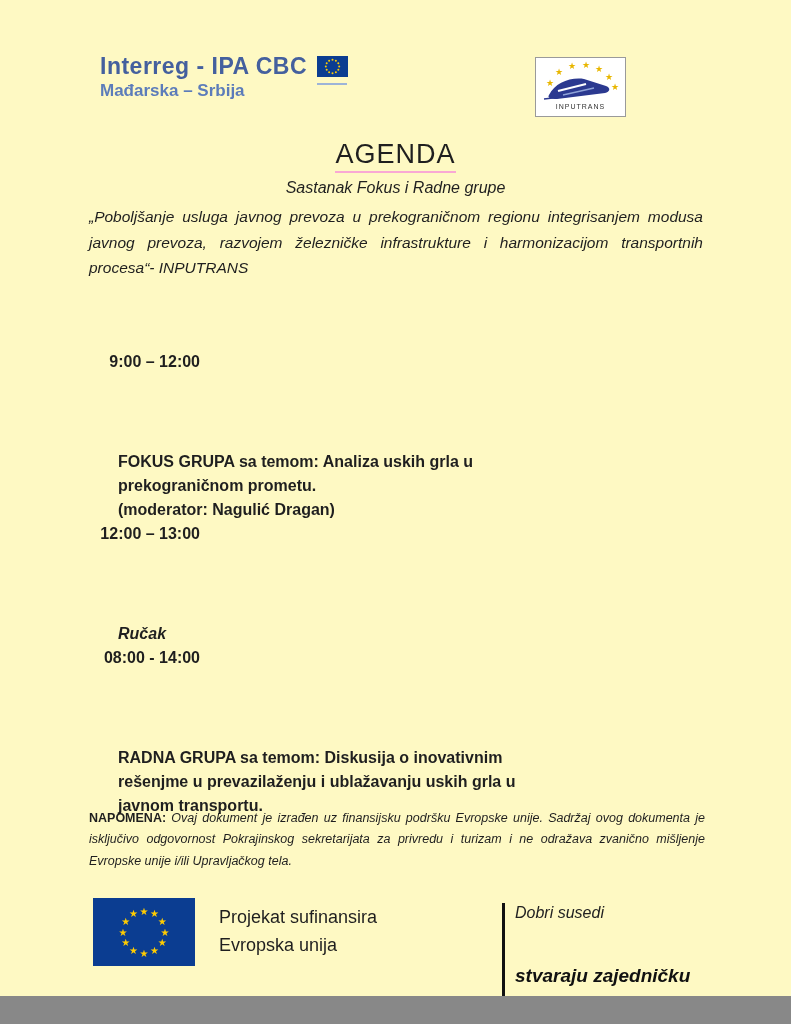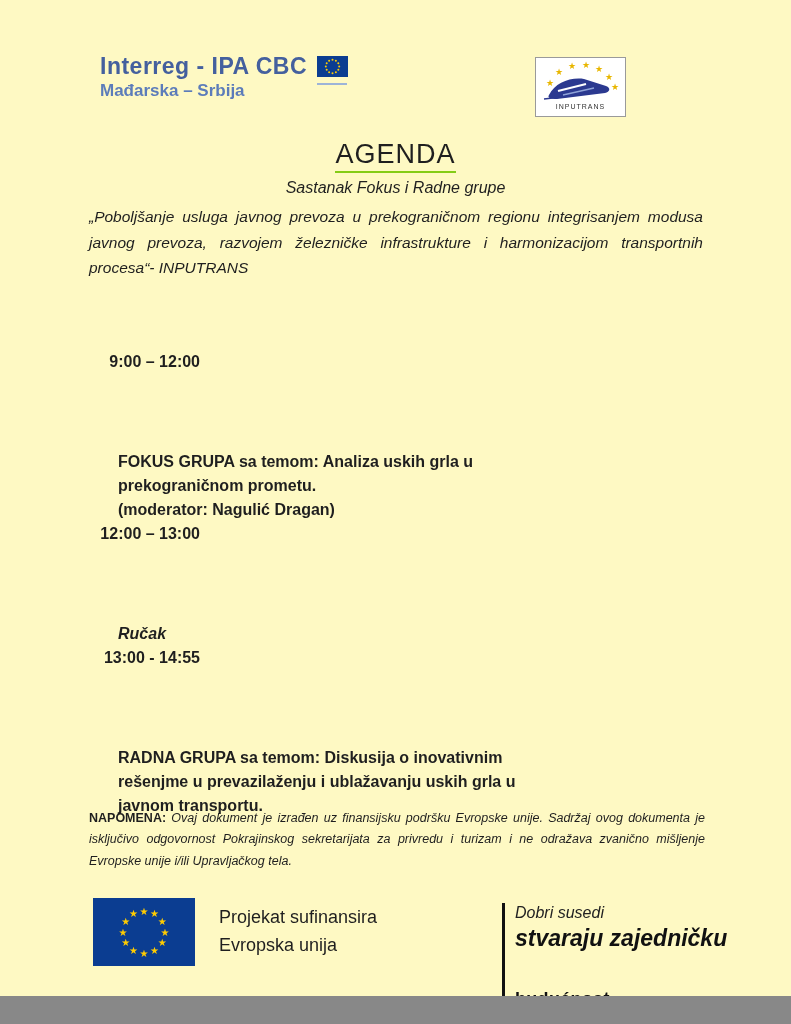--- a/index.html
+++ b/index.html
@@ -27,21 +27,21 @@
     position: absolute; left: 535px; top: 57px;
     width: 91px; height: 60px;
     border: 1px solid #9a9a9a; background: #fff;
   }
 
   
   .title-block { position: absolute; left: 0; top: 140px; width: 100%; text-align: center; }
   .title-main {
     display: inline-block;
     font-size: 27px; font-weight: 400; letter-spacing: 1px;
-    border-bottom: 2px solid #84cc16; padding-bottom: 1px;
+    border-bottom: 2px solid #f9a8d4; padding-bottom: 1px;
     line-height: 1.1;
   }
   .title-sub { font-size: 16px; font-style: italic; margin-top: 6px; }
 
   
   .description {
     position: absolute; left: 89px; top: 204px; width: 614px;
     font-size: 15.5px; font-style: italic; text-align: justify;
     line-height: 1.65;
   }
@@ -66,21 +66,21 @@
   .note b { font-style: normal; font-weight: bold; }
 
   
   .footer-eu { position: absolute; left: 93px; top: 898px; display: flex; align-items: center; }
   .footer-eu-text { margin-left: 24px; font-size: 18px; line-height: 1.55; }
 
   .footer-slogan { position: absolute; left: 502px; top: 903px; display: flex; }
   .slogan-bar { width: 3px; background: #111; margin-right: 10px; }
   .slogan-lines { font-size: 16px; line-height: 1.3; }
   .slogan-l1 { font-style: italic; font-weight: 400; color: #222; }
-  .slogan-l2 { font-style: italic; font-weight: bold; font-size: 23px; color: #111; }
+  .slogan-l2 { font-style: italic; font-weight: bold; font-size: 19px; color: #111; margin-top: 40px; }
   .slogan-l3 { font-weight: bold; font-size: 18px; color: #111; letter-spacing: 0.3px; margin-top: 34px; }
 </style>
 </head>
 <body>
 
 <div class="page">
 
   <div class="interreg-logo">
     <div class="interreg-row">
       <div>
@@ -147,21 +147,21 @@
         <p>(moderator: Nagulić Dragan)</p>
       </div>
     </div>
     <div class="schedule-row">
       <div class="schedule-time">12:00 – 13:00</div>
       <div class="schedule-desc italic">
         <p>Ručak</p>
       </div>
     </div>
     <div class="schedule-row">
-      <div class="schedule-time">13:00 - 14:55</div>
+      <div class="schedule-time">08:00 - 14:00</div>
       <div class="schedule-desc">
         <p>RADNA GRUPA sa temom: Diskusija o inovativnim rešenjme u prevazilaženju i ublažavanju uskih grla u javnom transportu.</p>
       </div>
     </div>
   </div>
 
   <div class="note">
     <b>NAPOMENA:</b><span> Ovaj dokument je izrađen uz finansijsku podršku Evropske unije. Sadržaj ovog dokumenta je isključivo odgovornost Pokrajinskog sekretarijata za privredu i turizam  i ne odražava zvanično mišljenje Evropske unije i/ili Upravljačkog tela.</span>
   </div>
 

